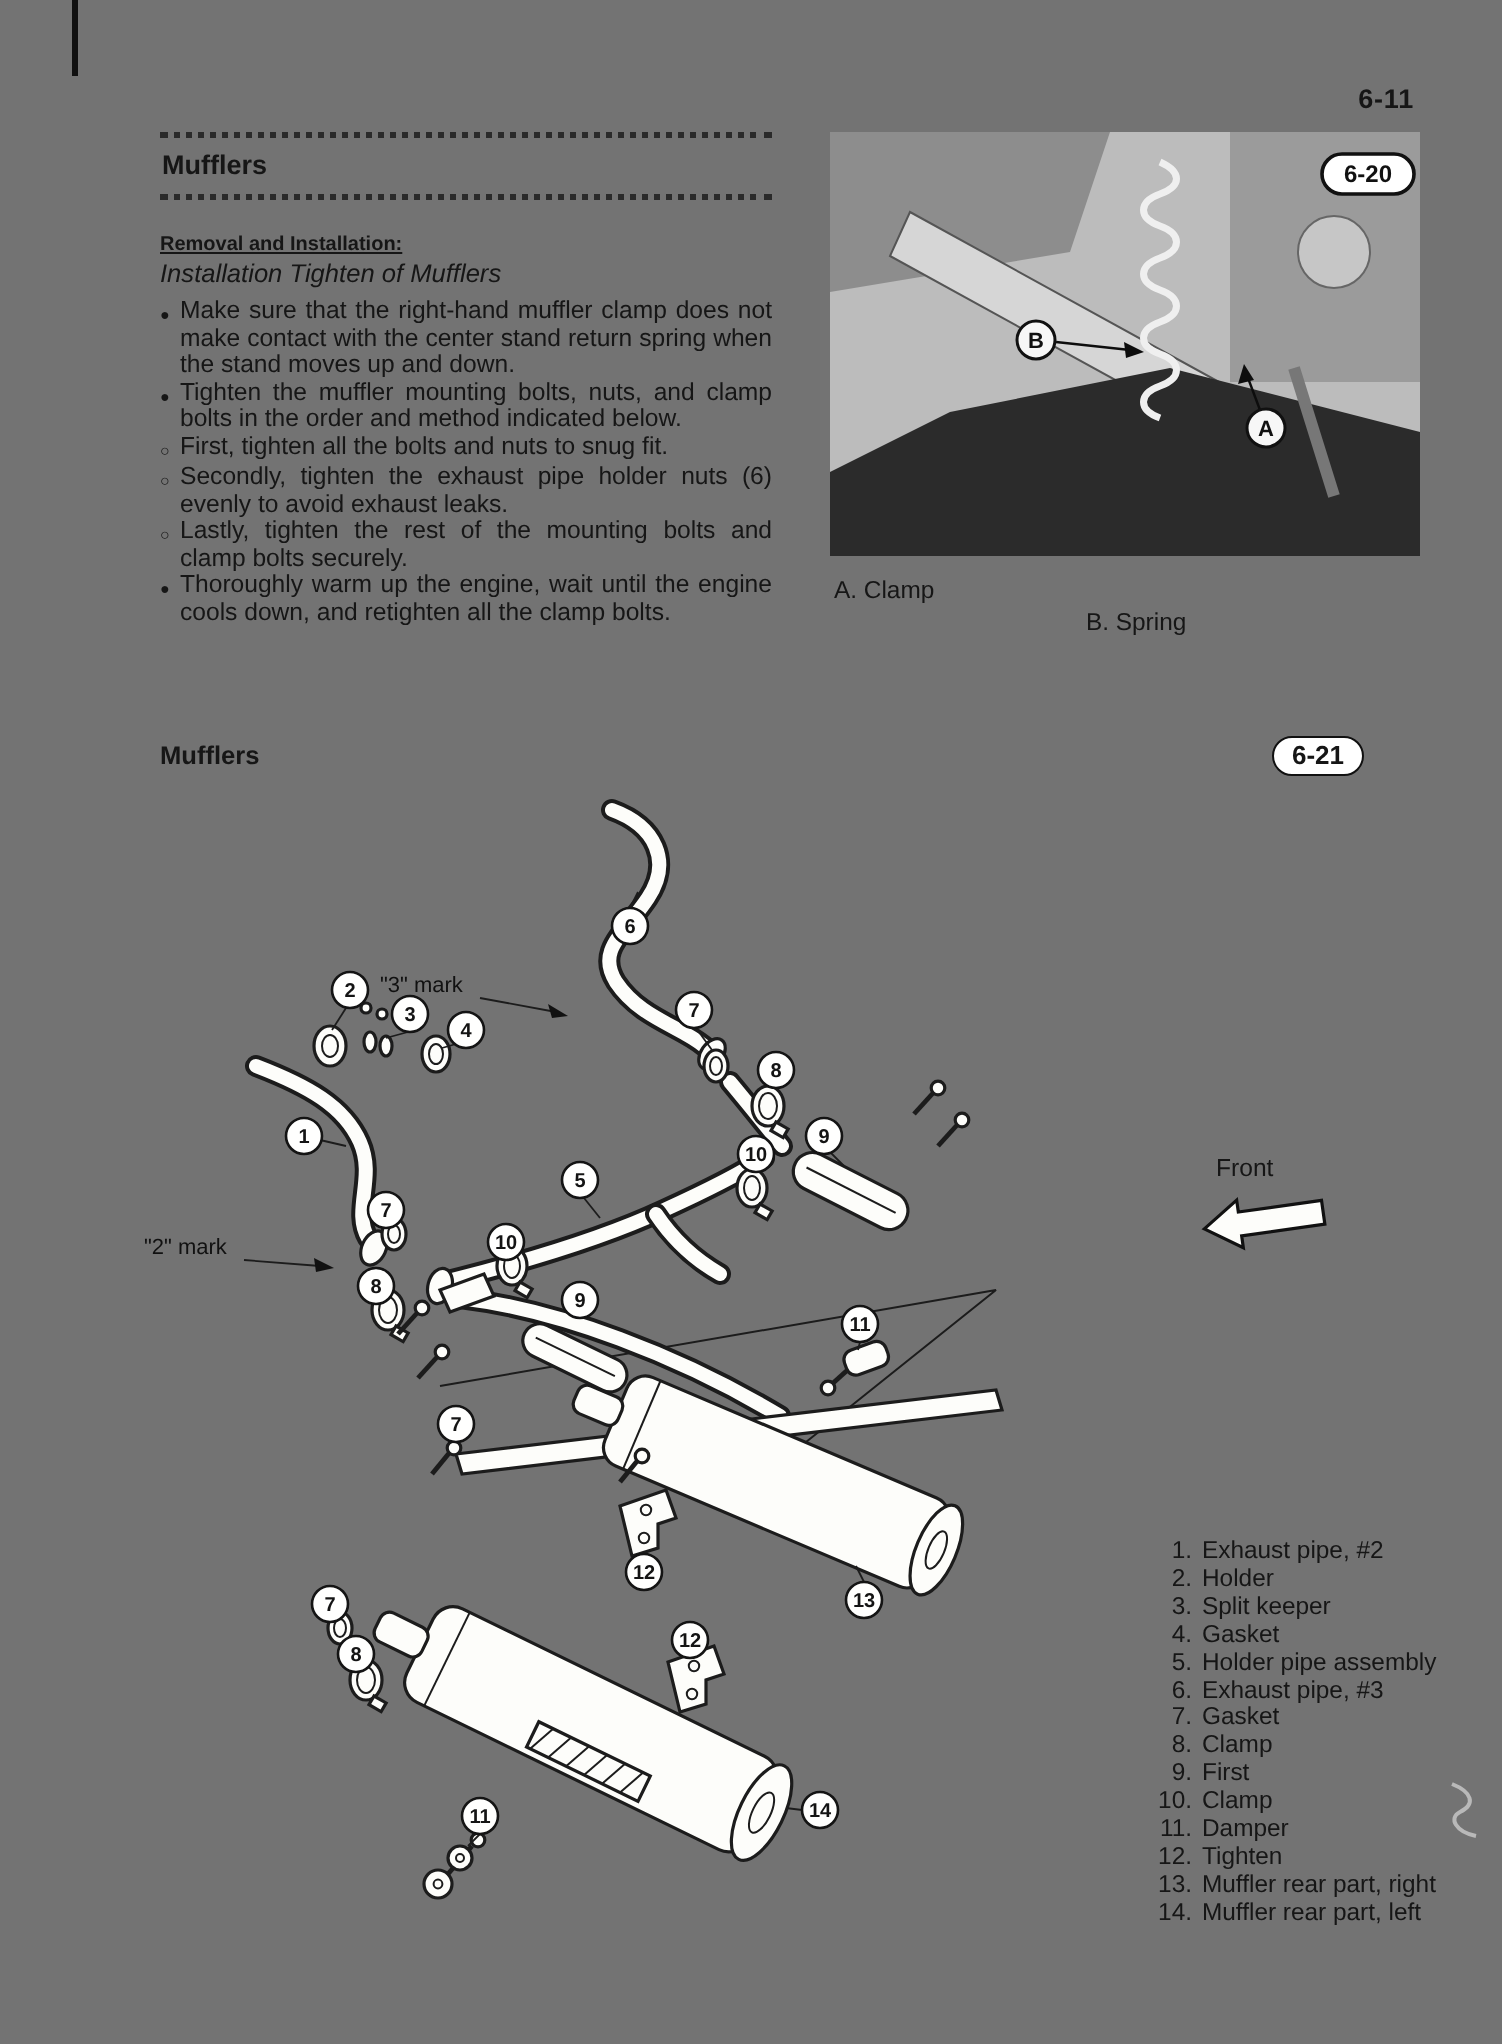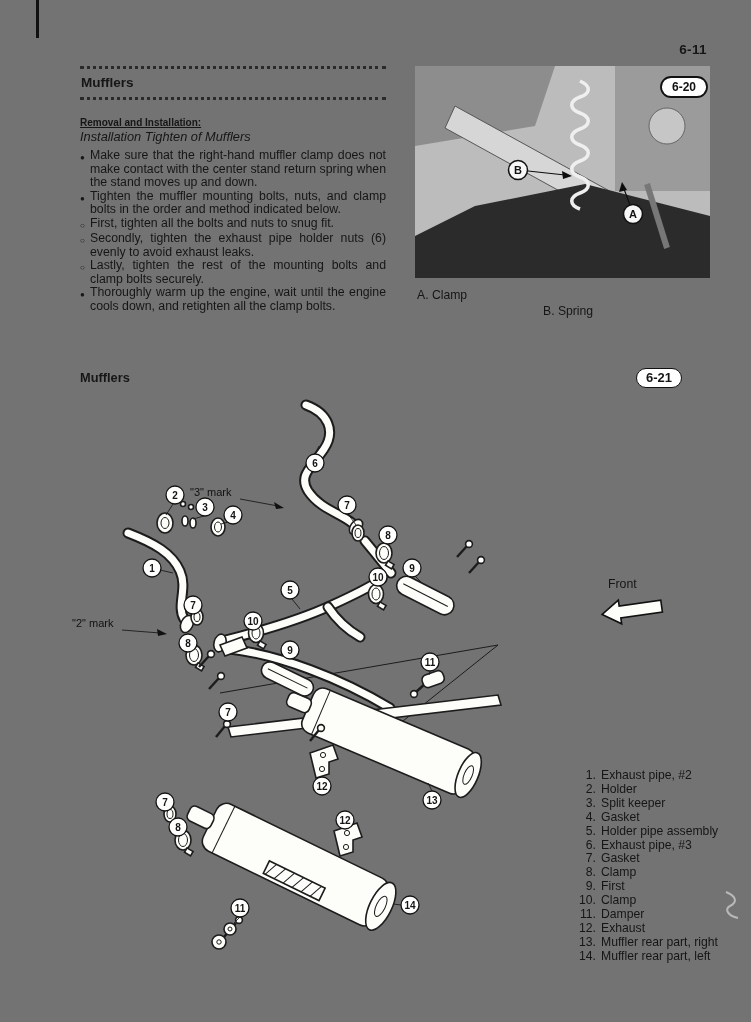--- a/index.html
+++ b/index.html
@@ -483,21 +483,21 @@
     <div class="prow">
         <span class="pn">10.</span>
         <span>Clamp</span>
       </div>
     <div class="prow">
         <span class="pn">11.</span>
         <span>Damper</span>
       </div>
     <div class="prow">
         <span class="pn">12.</span>
-        <span>Exhaust</span>
+        <span>Tighten</span>
       </div>
     <div class="prow">
         <span class="pn">13.</span>
         <span>Muffler rear part, right</span>
       </div>
     <div class="prow">
         <span class="pn">14.</span>
         <span>Muffler rear part, left</span>
       </div>
   </div>

